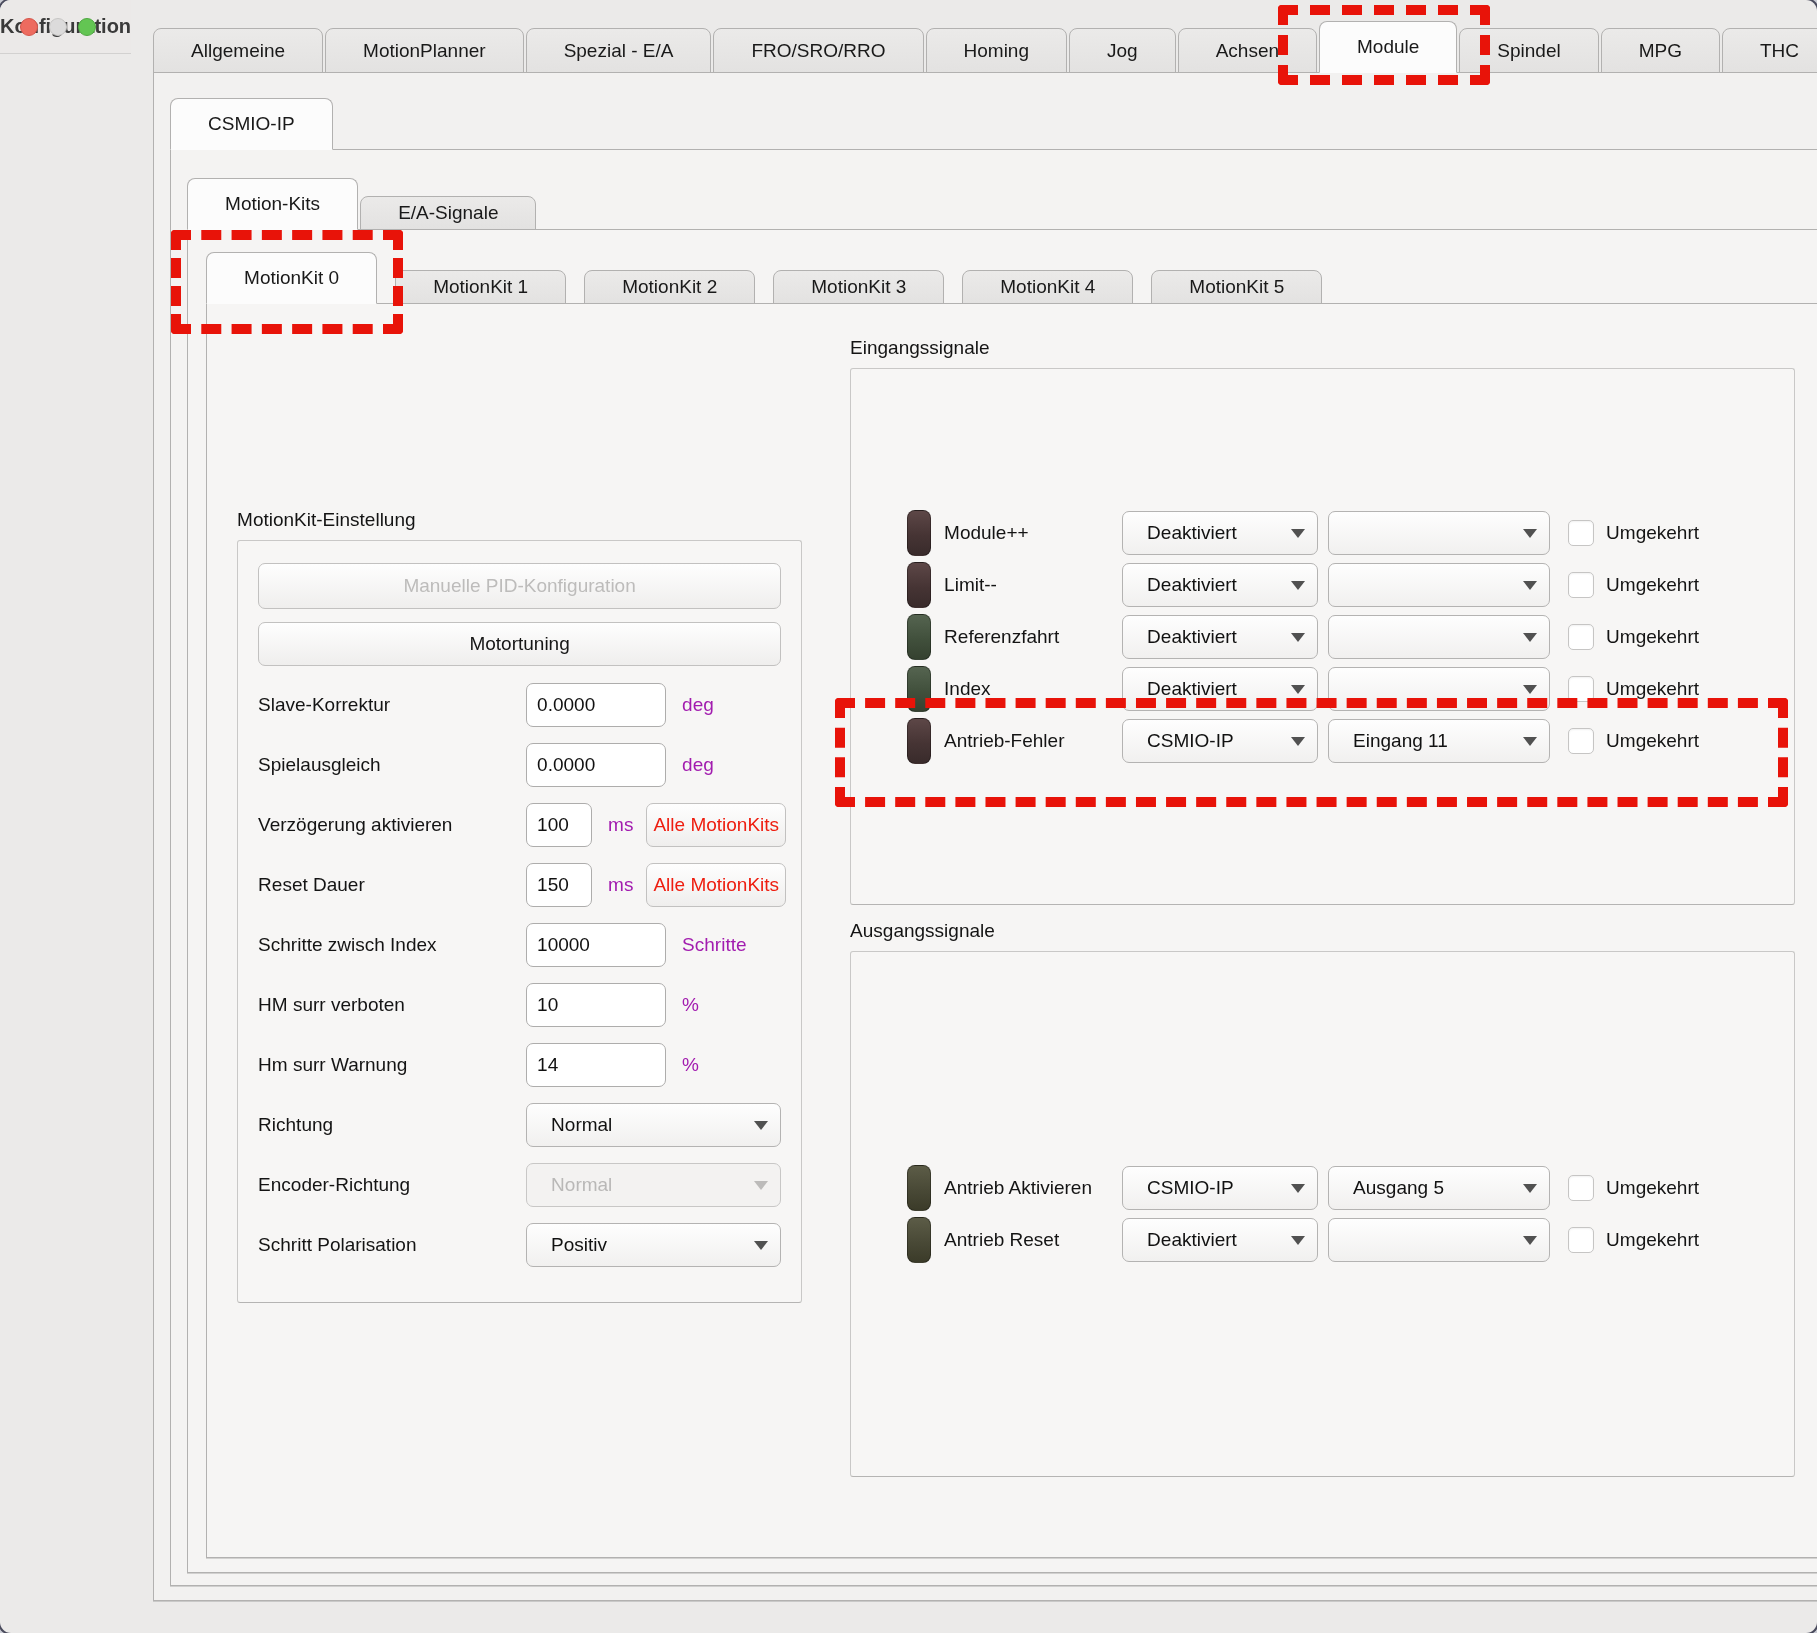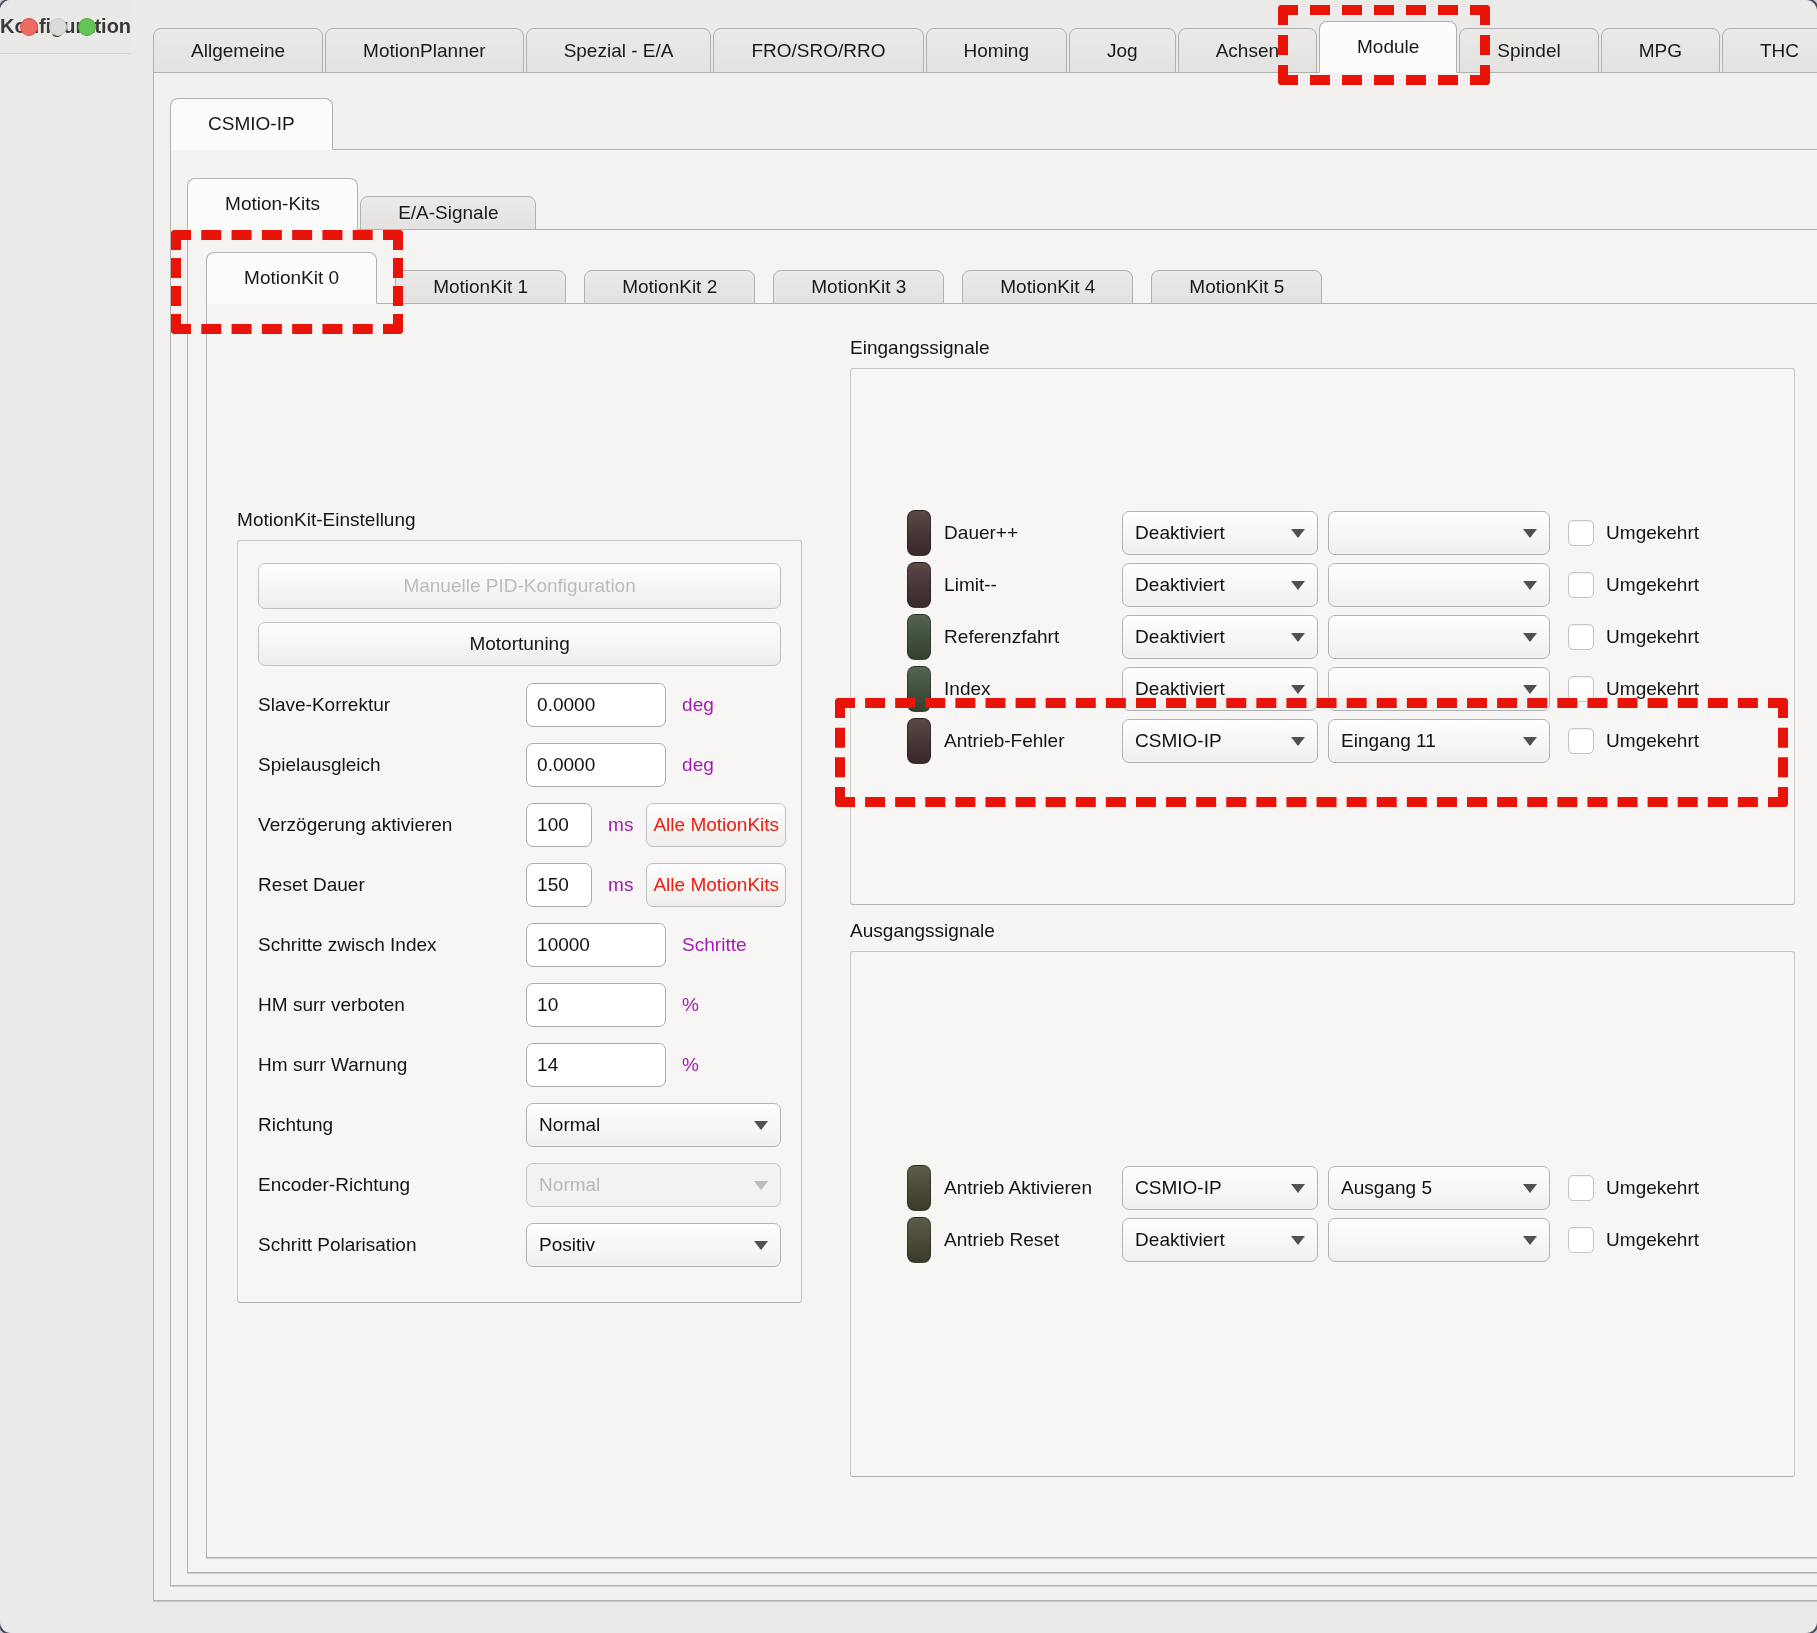--- a/index.html
+++ b/index.html
@@ -61,21 +61,21 @@
   .tfield{height:44px;border:1.5px solid #aeadac;border-radius:7px;background:#fff;font-size:19px;
           color:#111;padding:0 10px;font-family:inherit;outline:none;}
   .w-lg{width:140px;}
   .w-sm{width:66px;}
   .f-unit{margin-left:16px;font-size:19px;color:#a21caf;white-space:nowrap;}
   .action-btn{margin-left:13px;flex:1;height:44px;display:flex;align-items:center;justify-content:center;
               background:linear-gradient(#fefefe,#efeeed);border:1px solid #c2c1c0;border-radius:7px;
               font-size:19px;color:#ee1d0f;font-family:inherit;white-space:nowrap;}
   
   .combo{position:relative;display:flex;align-items:center;height:44px;border:1.5px solid #b4b3b2;
-         border-radius:7px;background:linear-gradient(#fefefe,#f1f0ef);padding:0 34px 0 12px;
+         border-radius:7px;background:linear-gradient(#fefefe,#f1f0ef);padding:0 34px 0 24px;
          font-size:19px;color:#111;}
   .combo-arrow{position:absolute;right:12px;top:50%;margin-top:-4px;width:0;height:0;
                border-left:7px solid transparent;border-right:7px solid transparent;
                border-top:9px solid #515151;}
   .combo.disabled{background:#f3f2f1;border-color:#c8c7c6;color:#b9b8b7;}
   .combo.disabled .combo-arrow{border-top-color:#bcbbba;}
   .f-combo{width:270px;}
   
   .right-col{flex:1;max-width:945px;margin-left:48px;margin-top:33px;}
   .sig-box{border:1px solid #c9c8c7;border-bottom-color:#b5b4b3;background:#f7f6f5;border-radius:3px;
@@ -247,21 +247,21 @@
               </div>
             </div>
 
             <div class="right-col">
 
               <div class="group-title">Eingangssignale</div>
               <div class="group-box sig-box inputs-box">
 
                 <div class="sig-row">
                   <span class="led led-brown"></span>
-                  <span class="sig-label">Dauer++</span>
+                  <span class="sig-label">Module++</span>
                   <div class="combo dd-device">
                     <span class="combo-text">Deaktiviert</span>
                     <span class="combo-arrow"></span>
                   </div>
                   <div class="combo dd-pin">
                     <span class="combo-text"></span>
                     <span class="combo-arrow"></span>
                   </div>
                   <span class="checkbox"></span>
                   <span class="invert-label">Umgekehrt</span>

